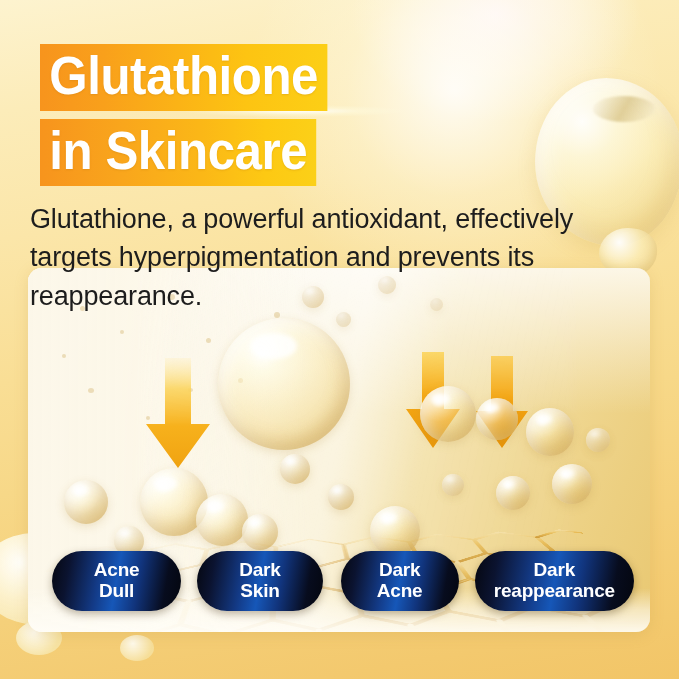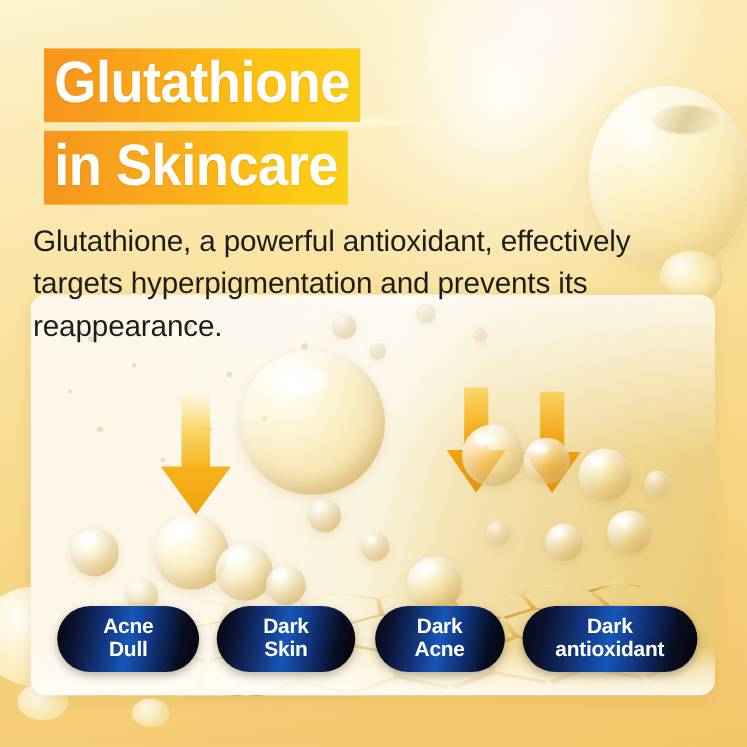--- a/index.html
+++ b/index.html
@@ -365,21 +365,21 @@
       </div>
       <div class="badge b3">
         <span>
           <span>Dark</span><br>
           <span>Acne</span>
         </span>
       </div>
       <div class="badge b4">
         <span>
           <span>Dark</span><br>
-          <span>antioxidant</span>
+          <span>reappearance</span>
         </span>
       </div>
     </div>
   </div>
 
   <div class="corner-drop-bl"></div>
   <div class="corner-drop-bl2"></div>
   <div class="mini-drop-a"></div>
 
 </div>

